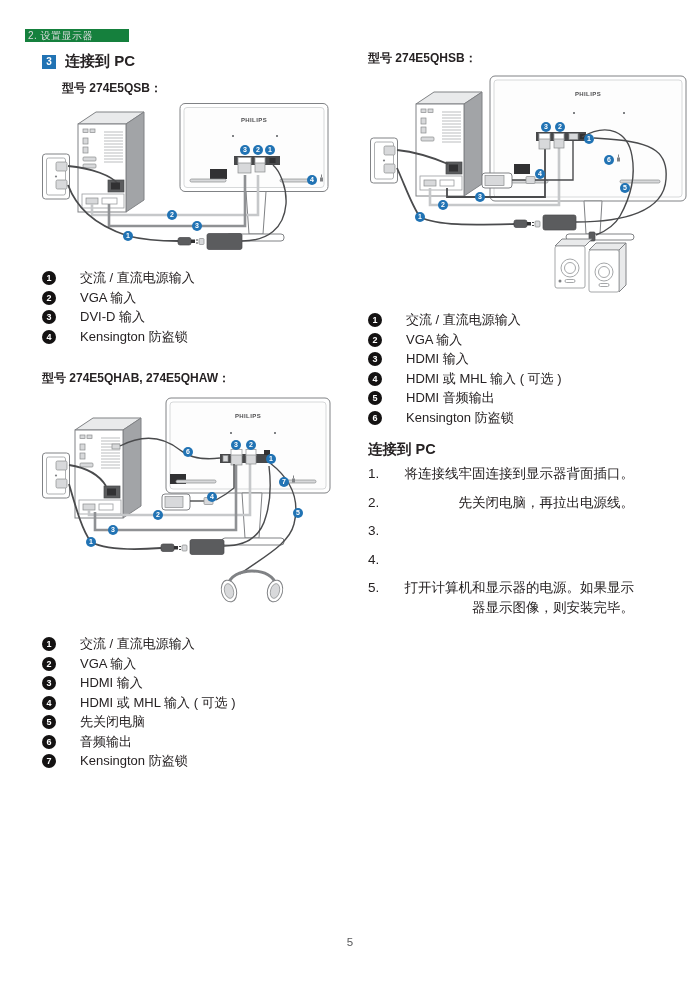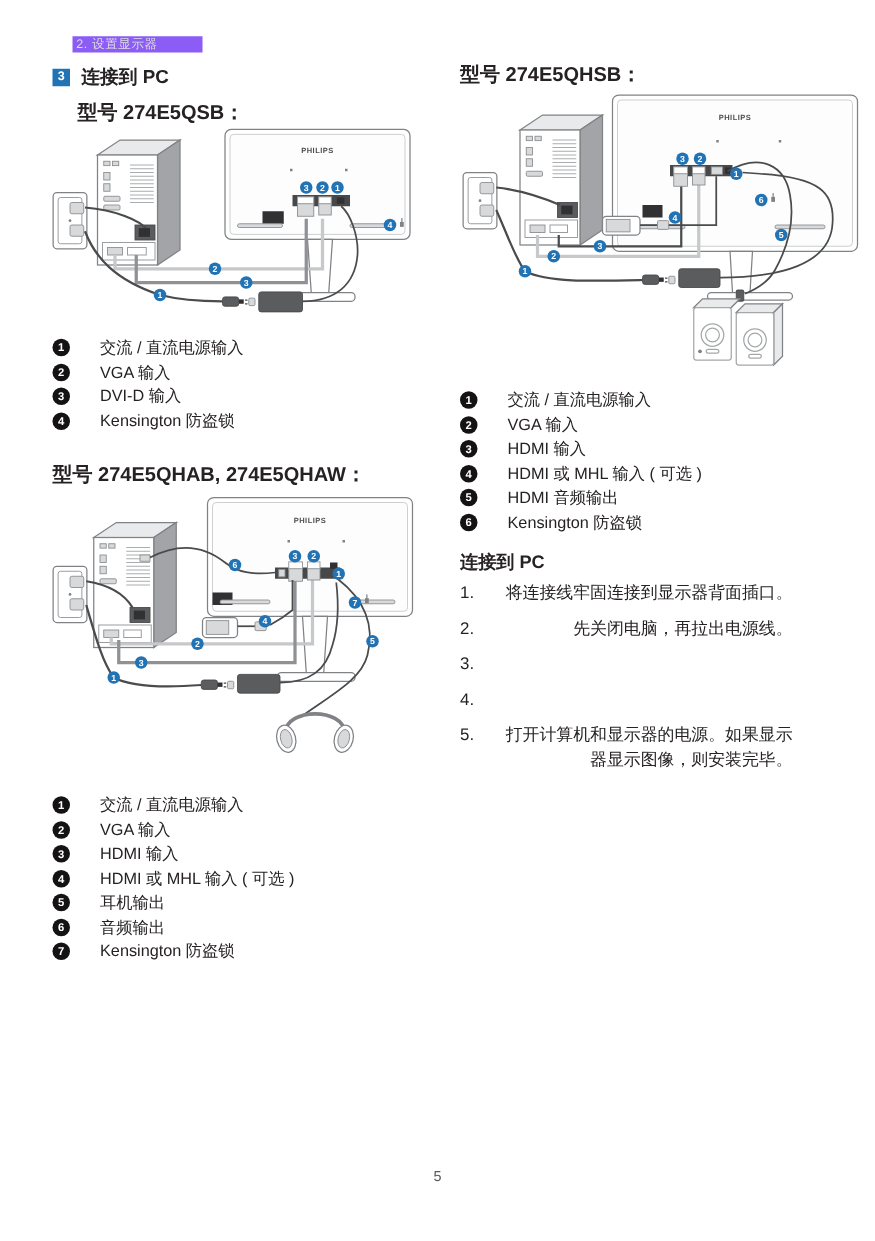--- a/index.html
+++ b/index.html
@@ -3,28 +3,28 @@
 <meta charset="utf-8">
 <style>
   html,body{margin:0;padding:0;}
   body{
     width:700px;height:993px;position:relative;background:#ffffff;
     font-family:"Liberation Sans","DejaVu Sans",sans-serif;color:#262223;
     overflow:hidden;
   }
   .abs{position:absolute;}
   .header-bar{
-    left:58px;top:29px;width:104px;height:13px;background:#8b5cf6;color:#dbdcdd;
+    left:25px;top:29px;width:104px;height:13px;background:#15803d;color:#dbdcdd;
     font-size:10px;line-height:13px;padding-left:3px;letter-spacing:.5px;box-sizing:border-box;
   }
   .step-row{left:42px;top:52px;display:flex;align-items:center;gap:9px;}
   .badge{width:14px;height:14px;background:#2173B4;color:#fff;font-size:10px;font-weight:bold;
     display:flex;align-items:center;justify-content:center;}
   .step-title{font-size:15px;font-weight:bold;}
-  .model-title{font-size:16px;font-weight:bold;white-space:nowrap;}
+  .model-title{font-size:12px;font-weight:bold;white-space:nowrap;}
   .plist{}
   .pitem{display:flex;align-items:center;height:14.5px;margin-bottom:5px;font-size:13px;}
   .bullet{width:14px;height:14px;border-radius:50%;background:#141212;color:#fff;font-size:9px;
     font-weight:bold;display:flex;align-items:center;justify-content:center;margin-right:8px;flex:none;}
   .plabel{white-space:nowrap;margin-left:16px;}
   .connect-title{font-size:14.5px;font-weight:bold;}
   .steps{width:290px;}
   .step{display:flex;margin-bottom:9px;font-size:13.5px;line-height:1.45;}
   .step .n{width:26px;flex:none;}
   .step .t{width:240px;text-align:right;}
@@ -325,21 +325,21 @@
   <div class="pitem">
       <span class="bullet">3</span>
       <span class="plabel">HDMI 输入</span>
     </div>
   <div class="pitem">
       <span class="bullet">4</span>
       <span class="plabel">HDMI 或 MHL 输入 ( 可选 )</span>
     </div>
   <div class="pitem">
       <span class="bullet">5</span>
-      <span class="plabel">耳机输出</span>
+      <span class="plabel">先关闭电脑</span>
     </div>
   <div class="pitem">
       <span class="bullet">6</span>
       <span class="plabel">音频输出</span>
     </div>
   <div class="pitem">
       <span class="bullet">7</span>
       <span class="plabel">Kensington 防盗锁</span>
     </div>
 </div>

